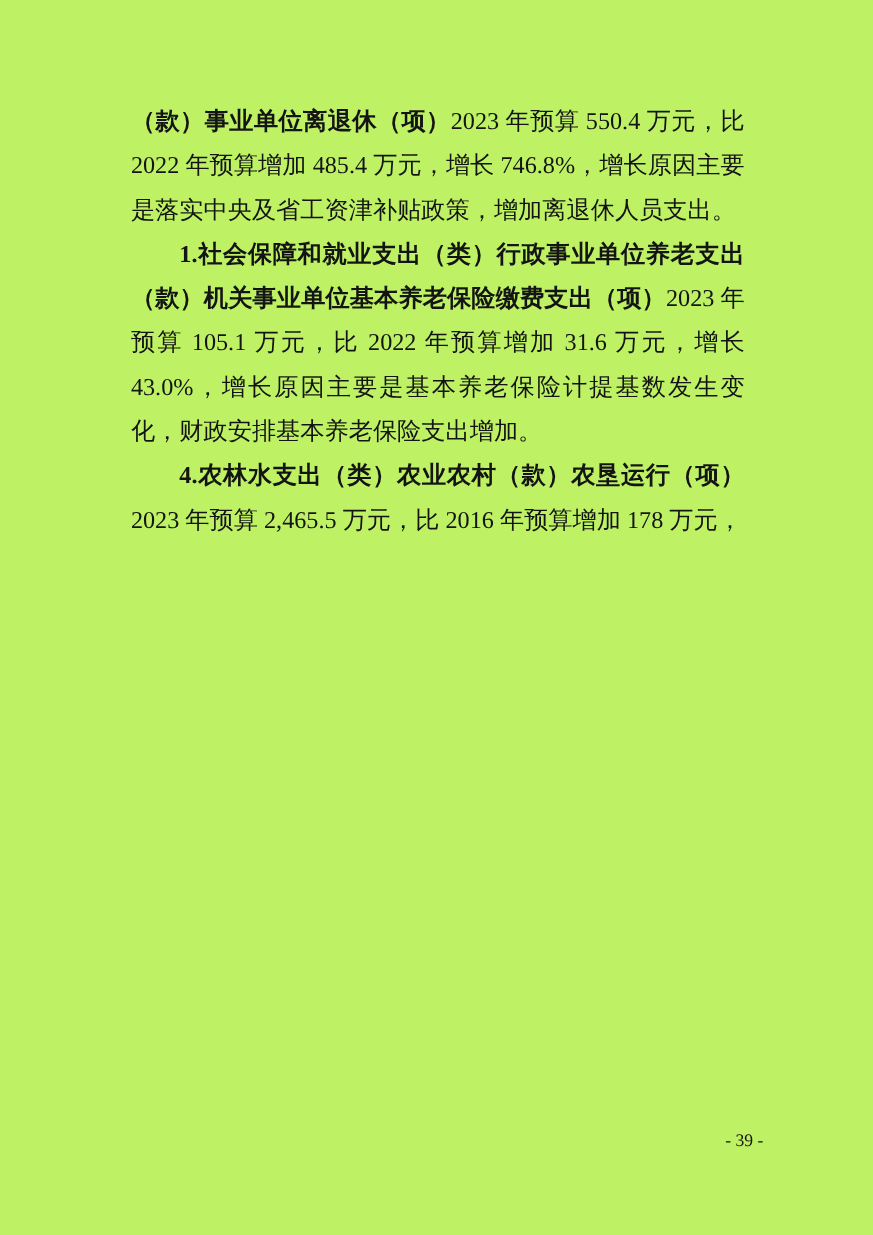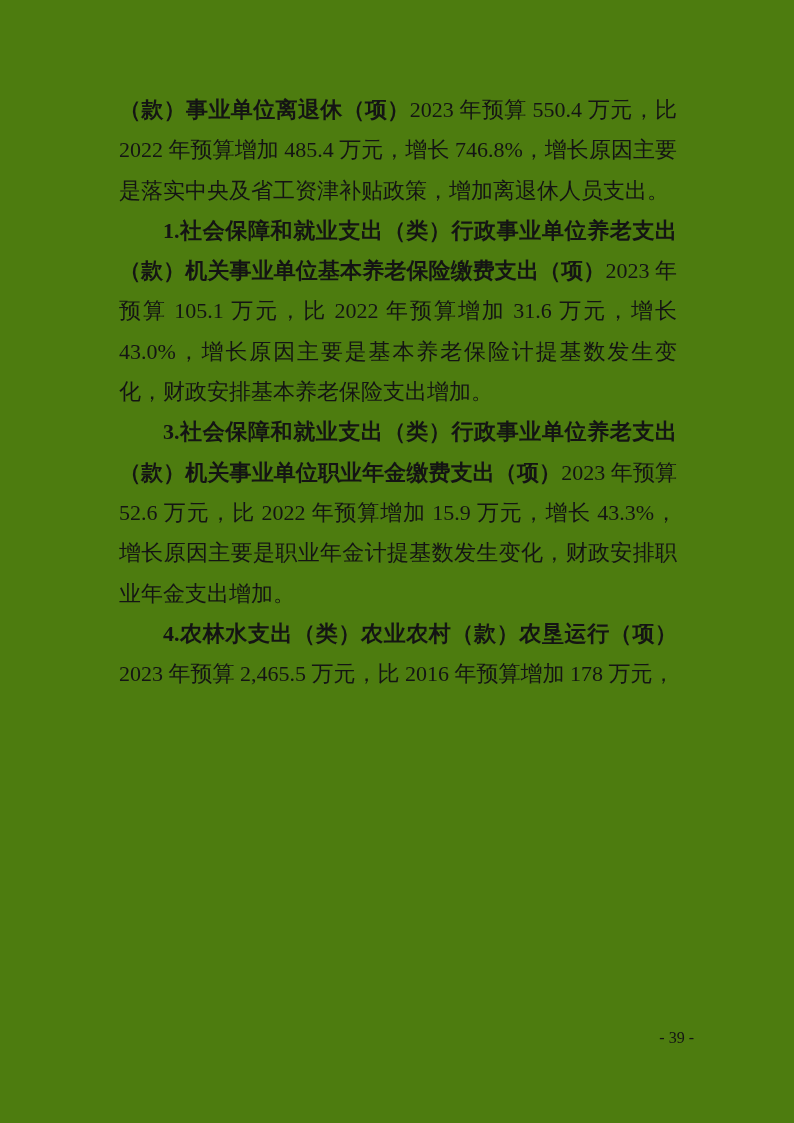--- a/index.html
+++ b/index.html
@@ -8,21 +8,21 @@
     width: 794px;
     height: 1123px;
     position: relative;
     overflow: hidden;
     font-family: "Liberation Serif", "DejaVu Serif", serif;
     color: #141414;
   }
   .page {
     position: absolute;
     inset: 0;
-    background: #4d7c0f;
+    background: #bef264;
   }
   .content {
     position: absolute;
     left: 119px;
     top: 90px;
     width: 558px;
     font-size: 22px;
     line-height: 40.3px;
     text-align: justify;
     text-justify: inter-character;
@@ -39,17 +39,16 @@
     color: #141414;
   }
 </style>
 </head>
 <body>
 
 <div class="page">
   <div class="content">
     <p class="para no-indent"><b class="lead">（款）事业单位离退休（项）</b><span>2023 年预算 550.4 万元，比 2022 年预算增加 485.4 万元，增长 746.8%，增长原因主要是落实中央及省工资津补贴政策，增加离退休人员支出。</span></p>
     <p class="para"><b class="lead">1.社会保障和就业支出（类）行政事业单位养老支出（款）机关事业单位基本养老保险缴费支出（项）</b><span>2023 年预算 105.1 万元，比 2022 年预算增加 31.6 万元，增长 43.0%，增长原因主要是基本养老保险计提基数发生变化，财政安排基本养老保险支出增加。</span></p>
-    <p class="para"><b class="lead">3.社会保障和就业支出（类）行政事业单位养老支出（款）机关事业单位职业年金缴费支出（项）</b><span>2023 年预算 52.6 万元，比 2022 年预算增加 15.9 万元，增长 43.3%，增长原因主要是职业年金计提基数发生变化，财政安排职业年金支出增加。</span></p>
     <p class="para"><b class="lead">4.农林水支出（类）农业农村（款）农垦运行（项）</b><span>2023 年预算 2,465.5 万元，比 2016 年预算增加 178 万元，</span></p>
   </div>
   <div class="footer">- 39 -</div>
 </div>
 
 </body></html>

